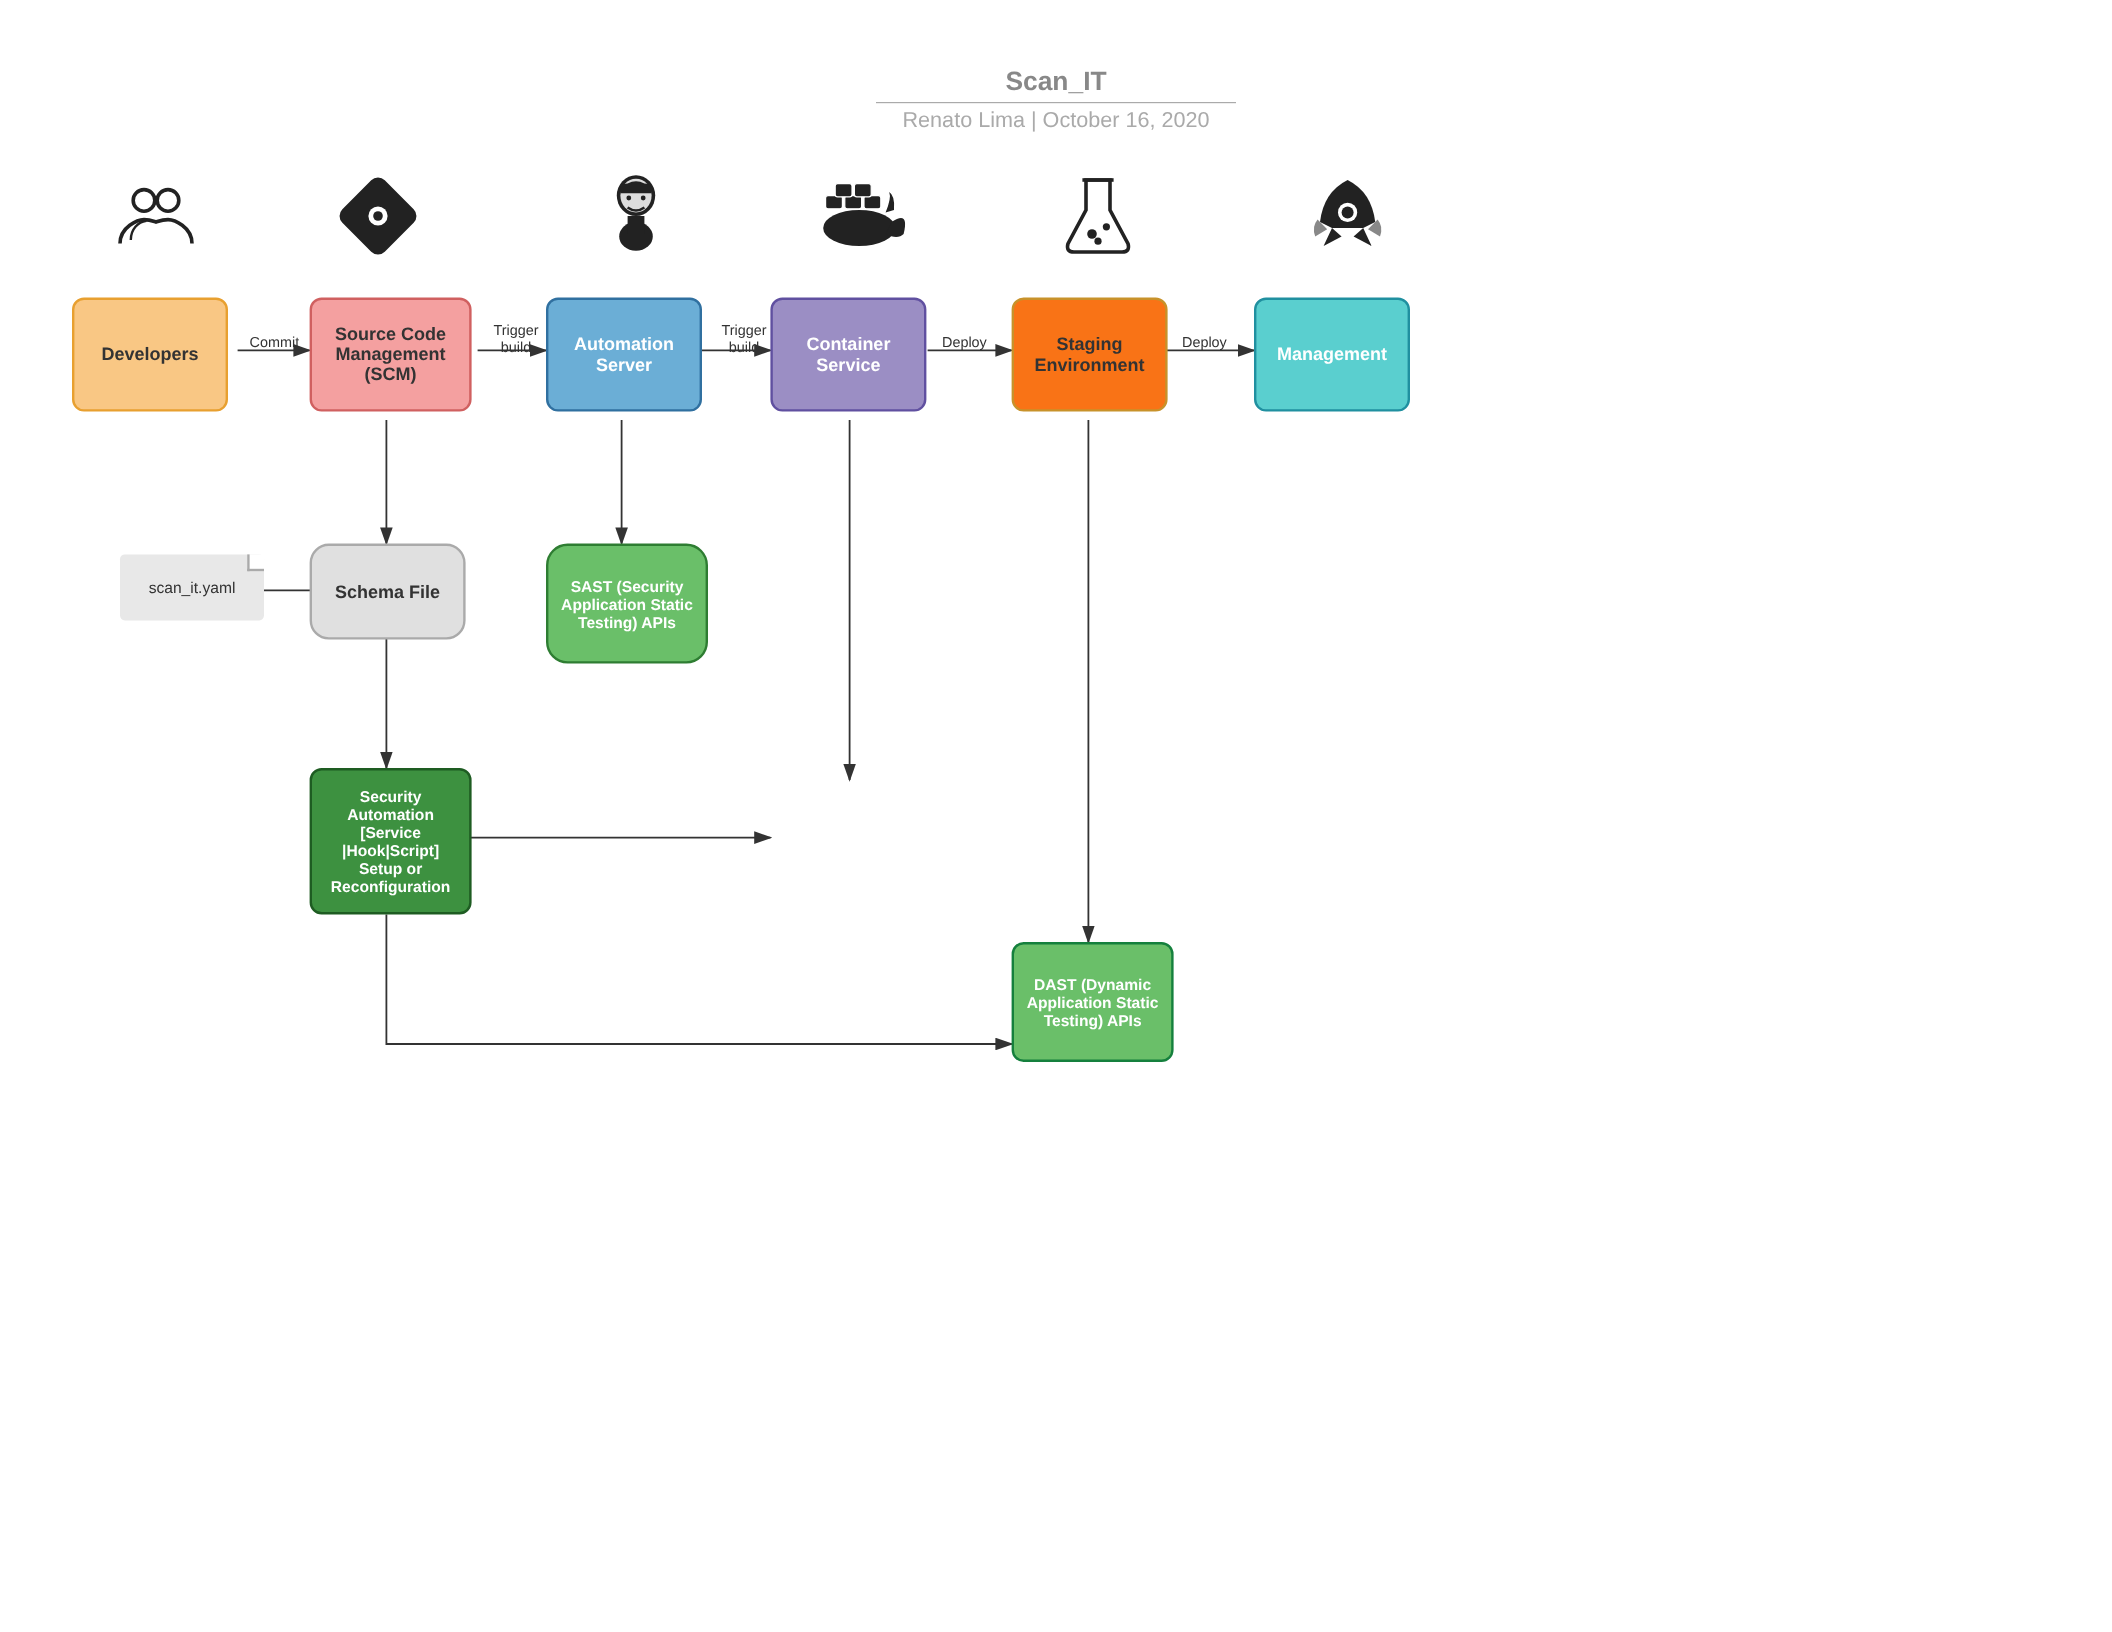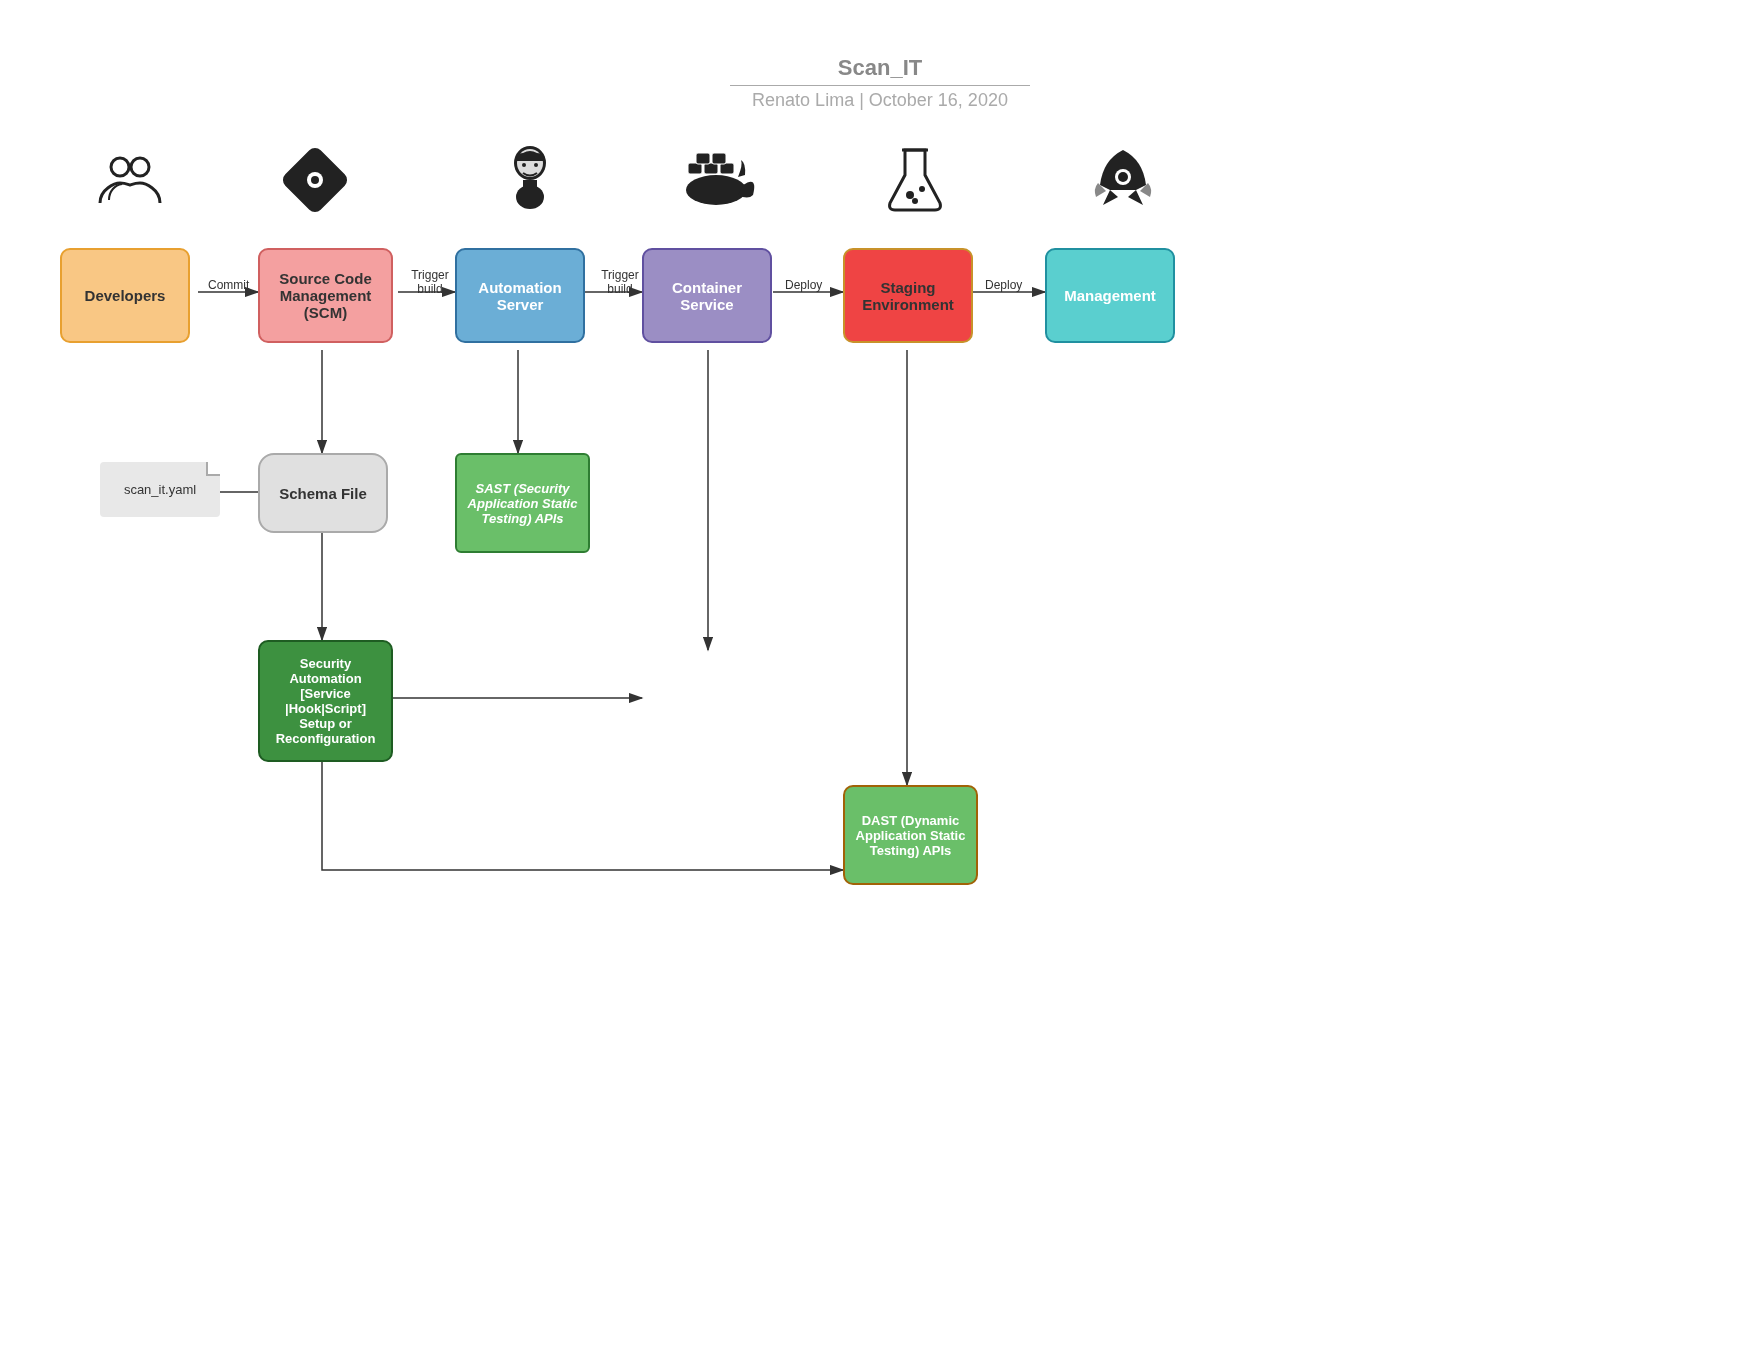--- a/index.html
+++ b/index.html
@@ -65,21 +65,21 @@
       background: #6baed6;
       border-color: #3070a0;
       color: #fff;
     }
     .node-purple {
       background: #9b8ec4;
       border-color: #6050a0;
       color: #fff;
     }
     .node-yellow {
-      background: #ef4444;
+      background: #f97316;
       border-color: #c8922a;
       color: #333;
     }
     .node-teal {
       background: #5acfcf;
       border-color: #2090a0;
       color: #fff;
     }
     .node-grey {
       background: #e0e0e0;
@@ -278,22 +278,22 @@
   </div>
 
   <div class="node-file" style="left:100px; top:462px; width:120px; height:55px; display:flex; align-items:center; justify-content:center;">
     <span style="font-size:13px; font-weight:normal;">scan_it.yaml</span>
   </div>
 
   <div class="node" style="background:#3d9140; border:2px solid #1e5c22; color:#fff; left:258px; top:640px; width:135px; height:122px; border-radius:10px; display:flex; align-items:center; justify-content:center; text-align:center; font-weight:bold; font-size:13px; padding:8px;">
     <span>Security Automation [Service |Hook|Script] Setup or Reconfiguration</span>
   </div>
 
-  <div class="node" style="background:#6abf69; border:2px solid #2e7d32; color:#fff; left:455px; top:453px; width:135px; height:100px; border-radius:6px; display:flex; align-items:center; justify-content:center; text-align:center; font-weight:bold; font-size:13px; padding:8px;font-style:italic;">
+  <div class="node" style="background:#6abf69; border:2px solid #2e7d32; color:#fff; left:455px; top:453px; width:135px; height:100px; border-radius:18px; display:flex; align-items:center; justify-content:center; text-align:center; font-weight:bold; font-size:13px; padding:8px;">
     <span>SAST (Security Application Static Testing) APIs</span>
   </div>
 
 
-  <div class="node" style="background:#6abf69; border:2px solid #a16207; color:#fff; left:843px; top:785px; width:135px; height:100px; border-radius:10px; display:flex; align-items:center; justify-content:flex-end; text-align:center; font-weight:bold; font-size:13px; padding:8px;">
+  <div class="node" style="background:#6abf69; border:2px solid #15803d; color:#fff; left:843px; top:785px; width:135px; height:100px; border-radius:10px; display:flex; align-items:center; justify-content:flex-end; text-align:center; font-weight:bold; font-size:13px; padding:8px;">
     <span>DAST (Dynamic Application Static Testing) APIs</span>
   </div>
 
 </div>
 
 </body></html>

